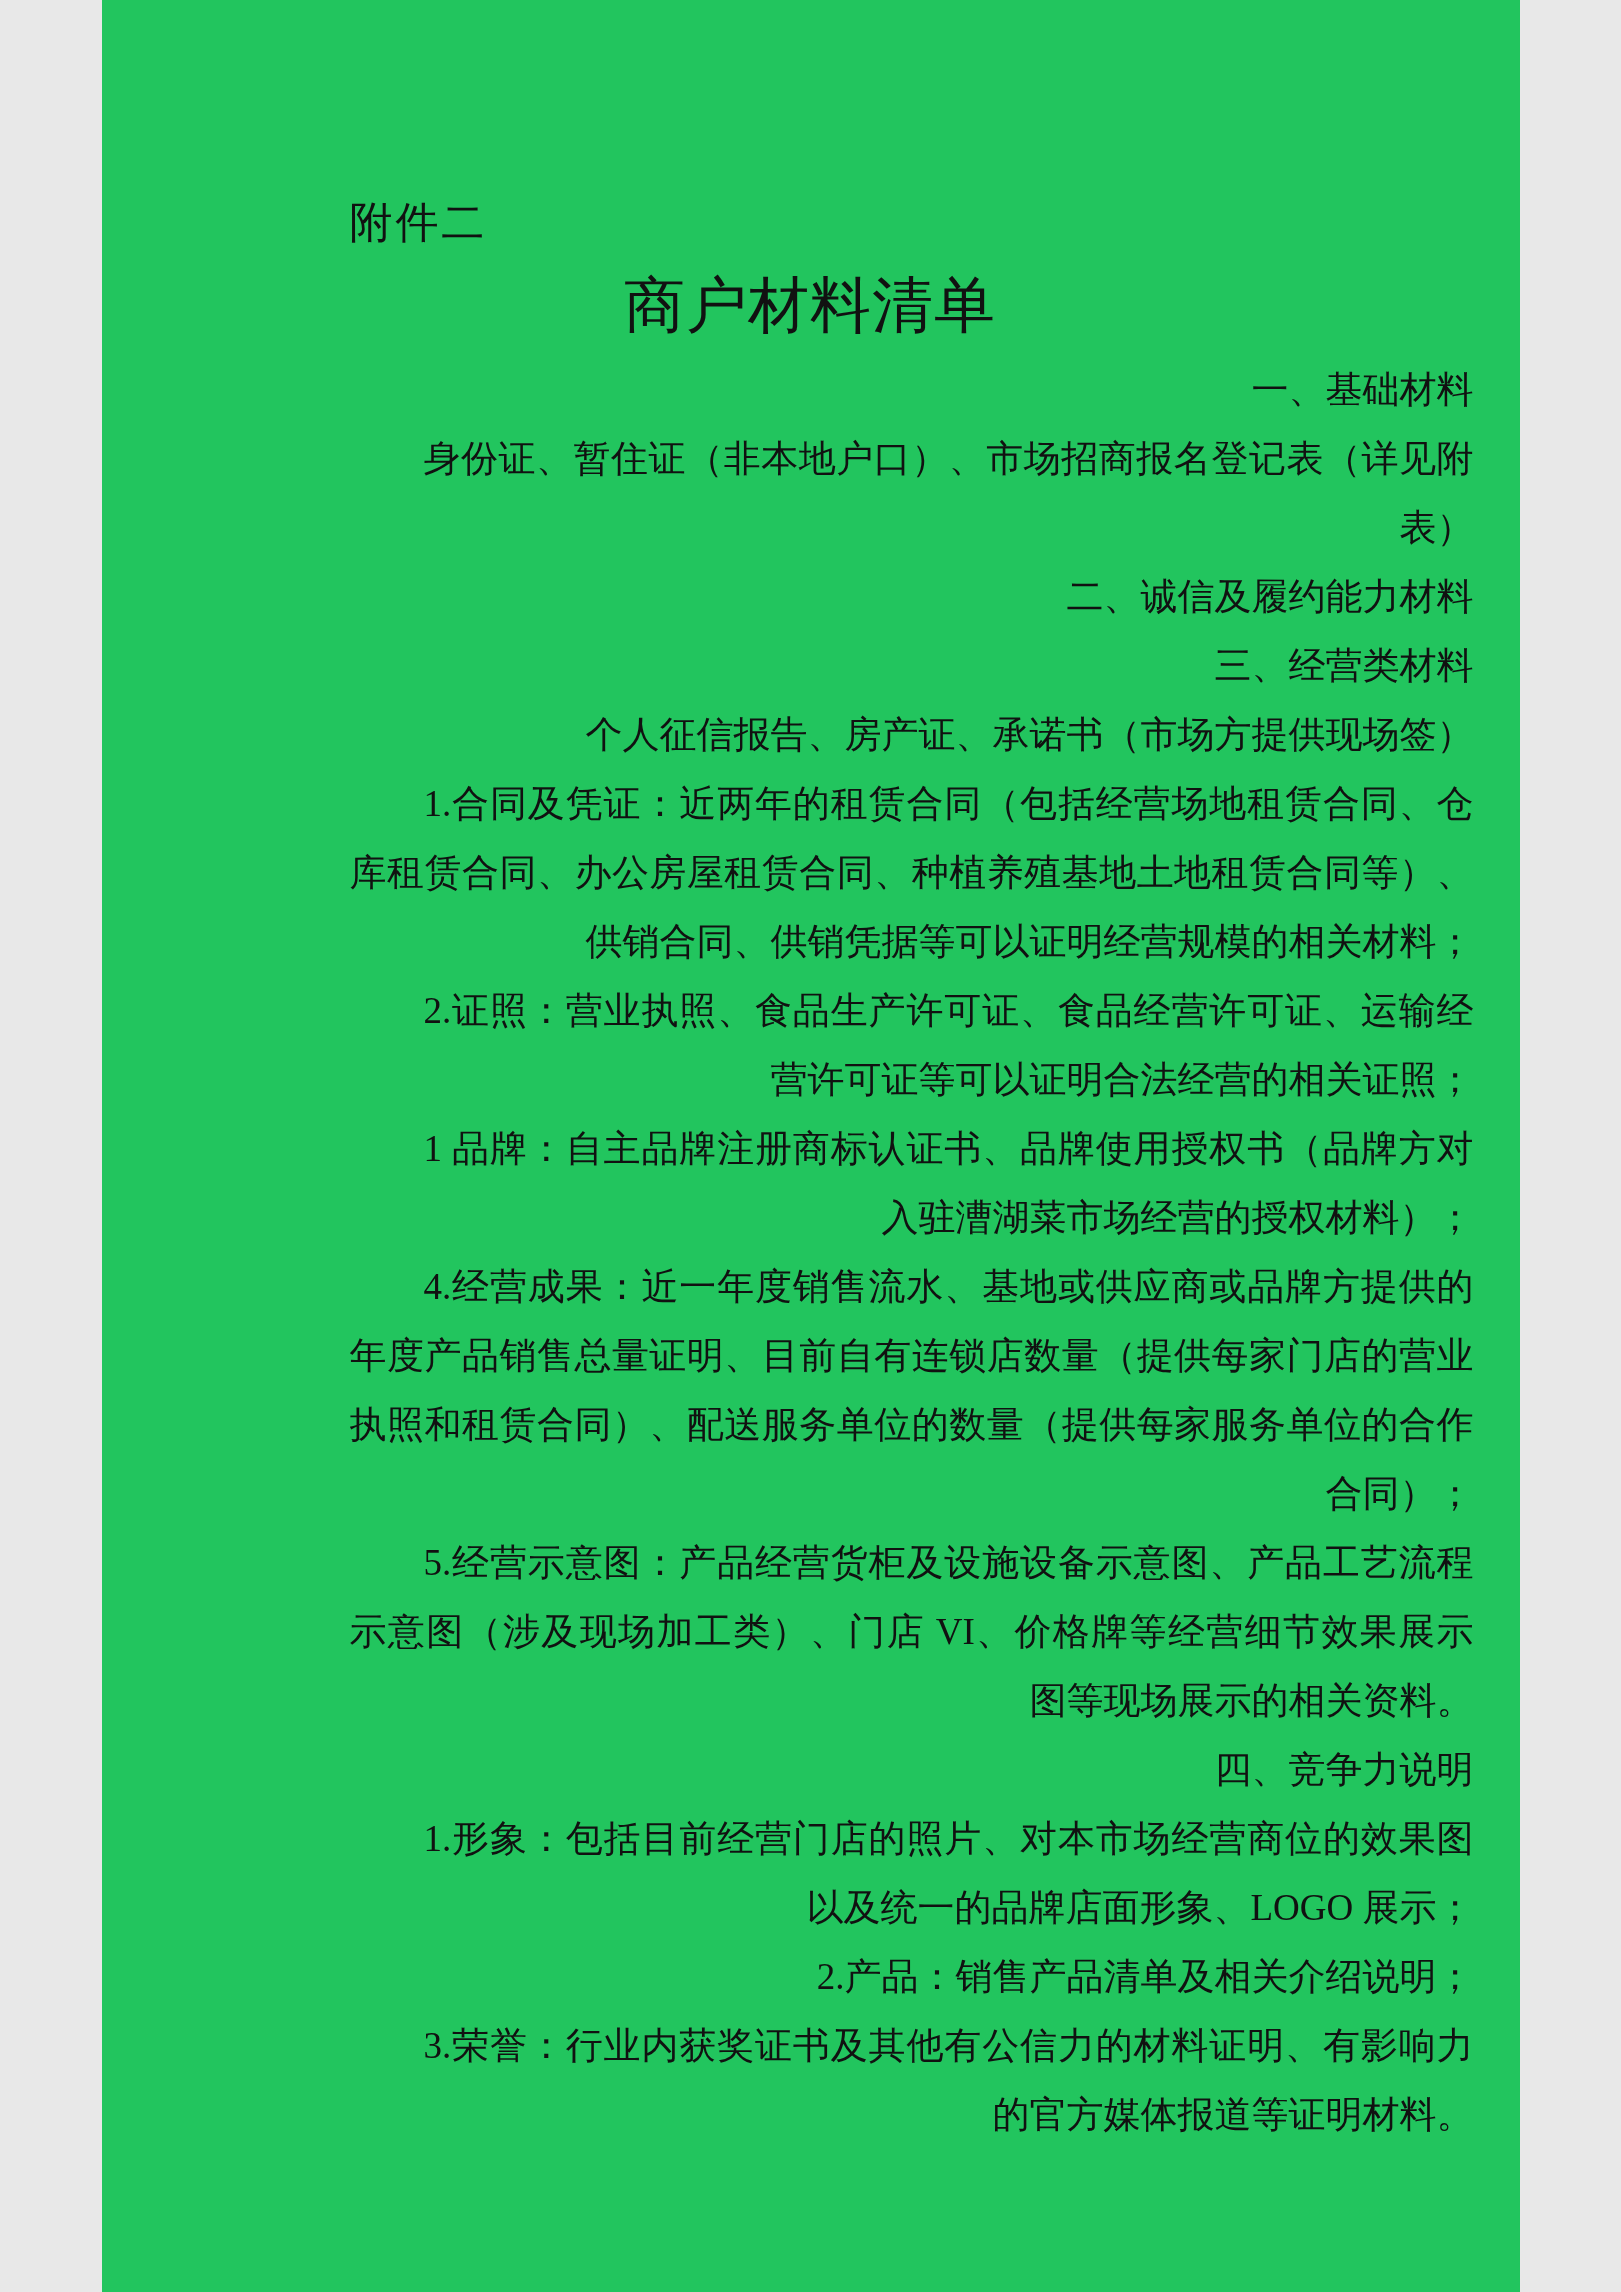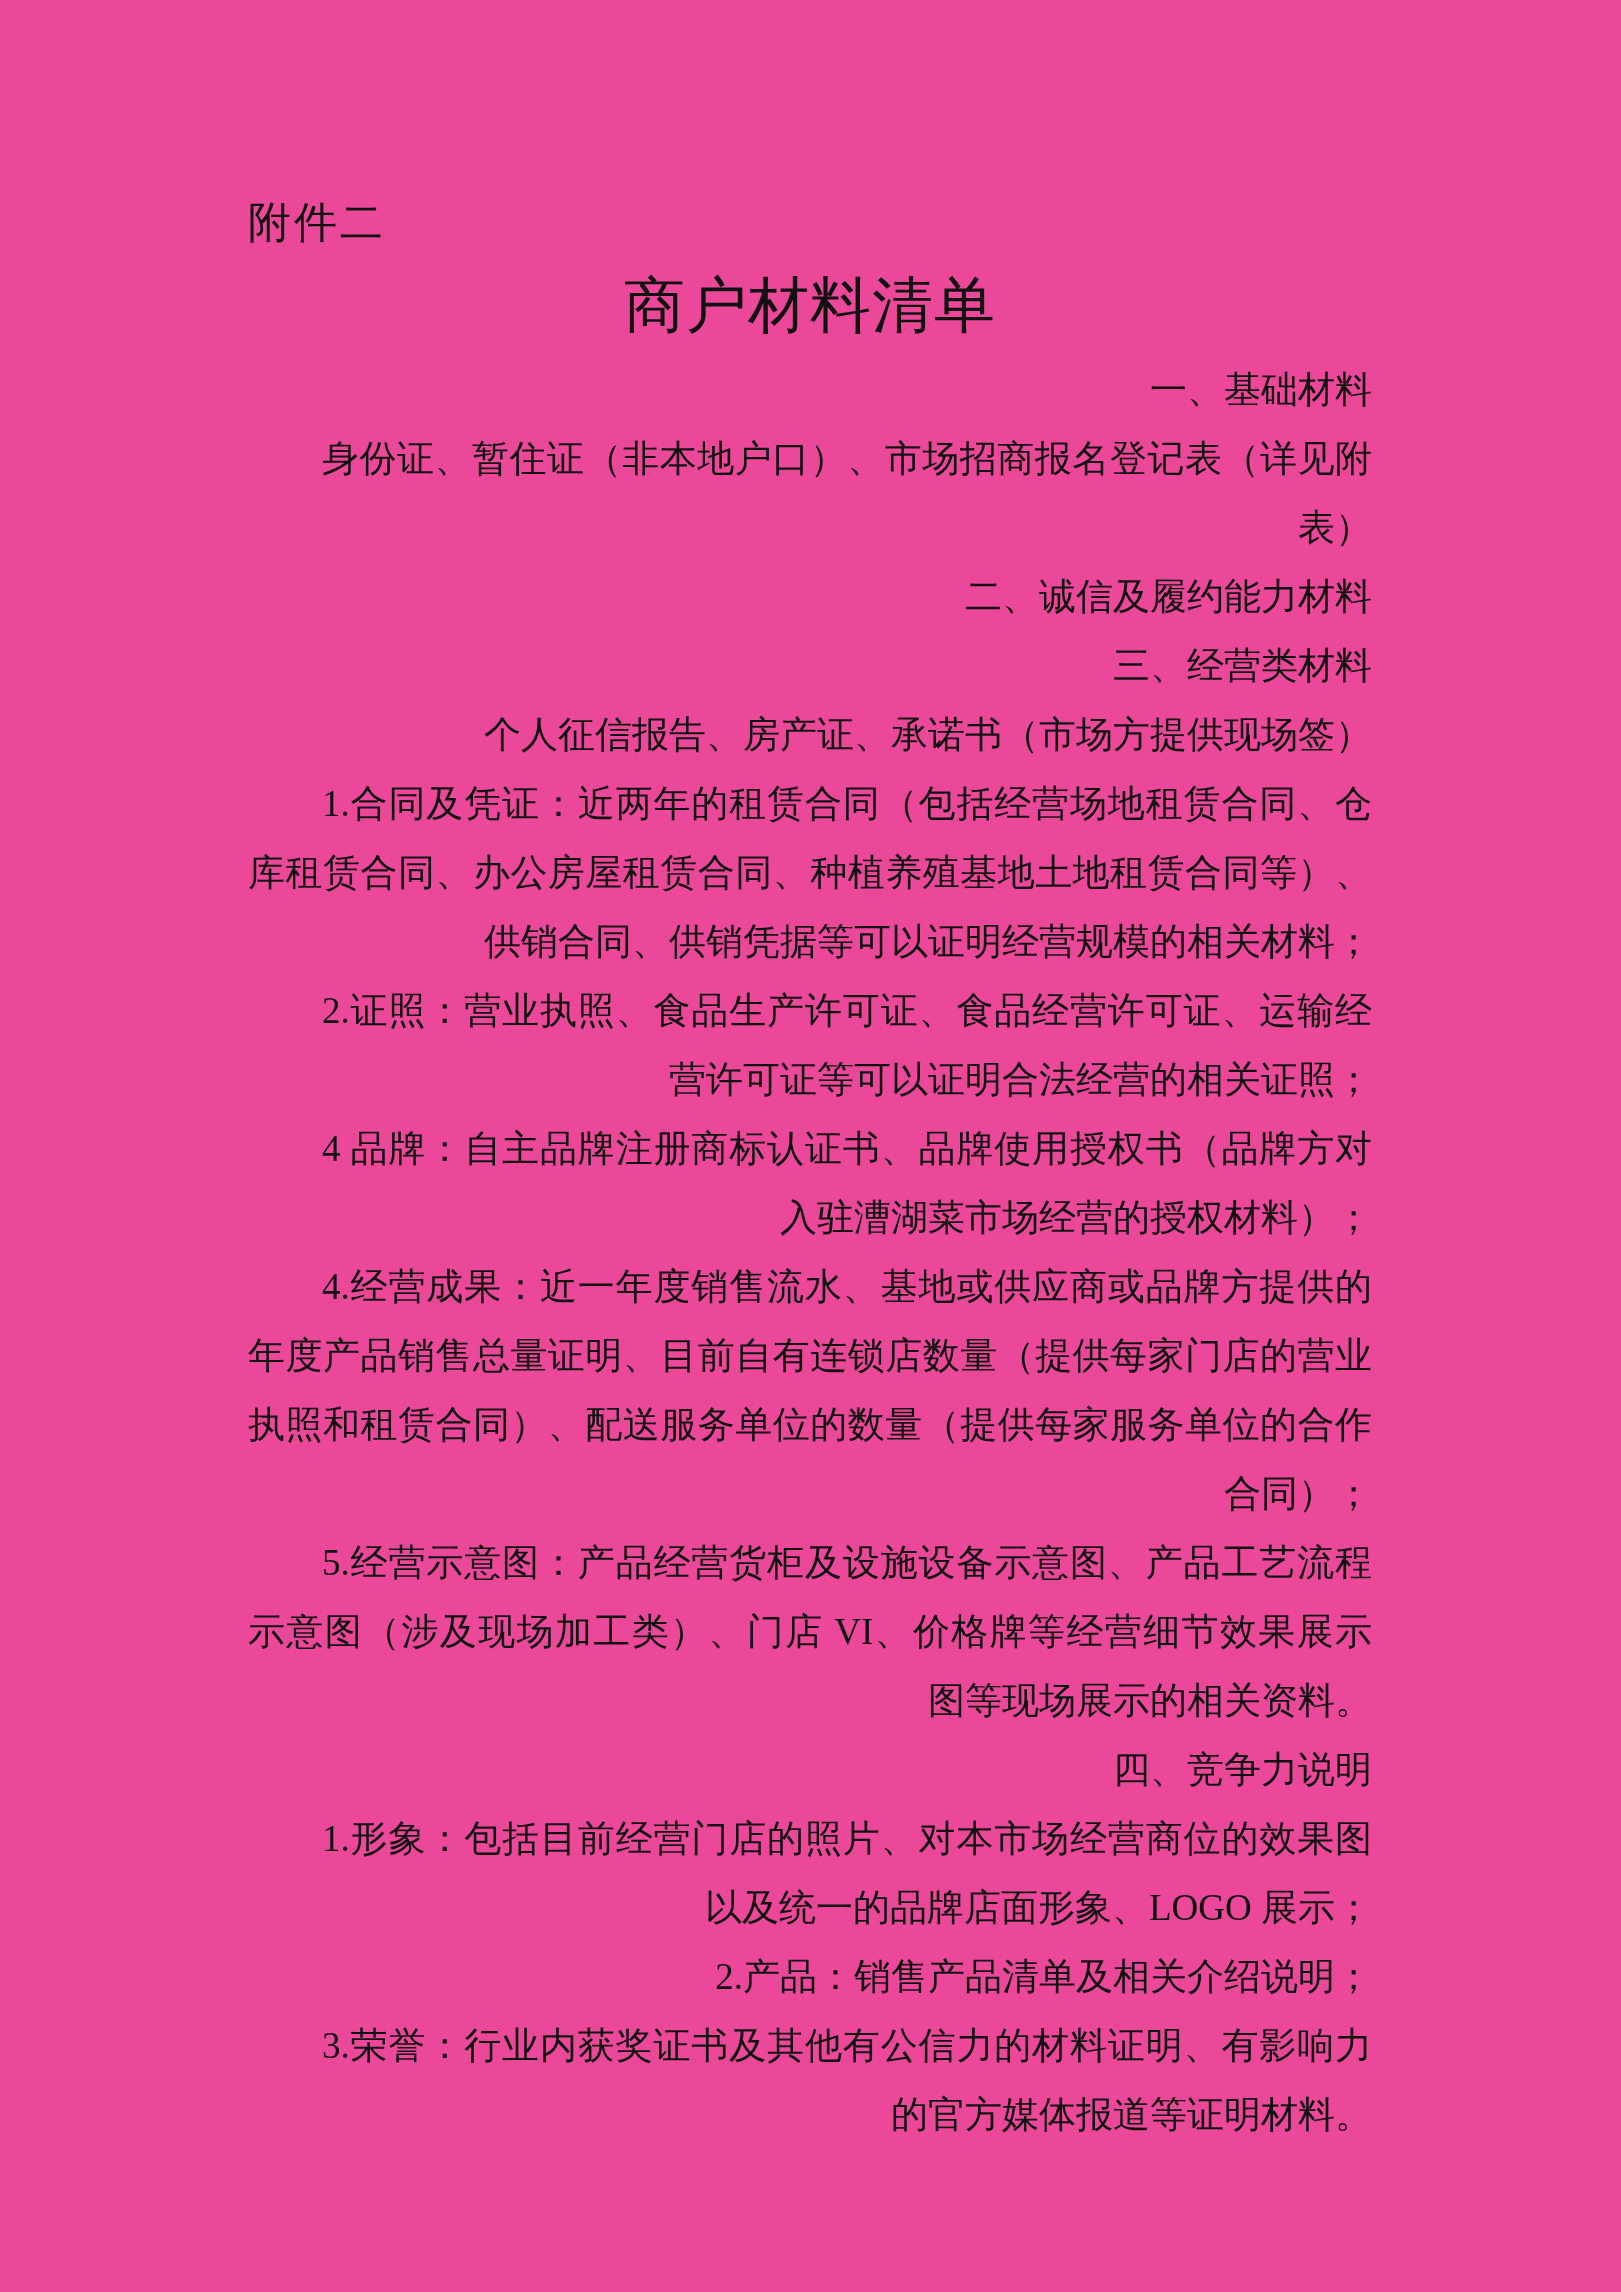--- a/index.html
+++ b/index.html
@@ -2,24 +2,24 @@
 <html><head>
 <meta charset="utf-8">
 <style>
   html, body {
     margin: 0;
     padding: 0;
     background: #e8e8e8;
   }
   .page {
     position: relative;
-    width: 1621px;
+    width: 1418px;
     height: 2293px;
     margin: 0 auto;
-    background: #ec4899;
+    background: #22c55e;
     box-sizing: border-box;
     padding: 188px 249px 0 248px;
     font-family: "Liberation Serif", "DejaVu Serif", serif;
     color: #111111;
     overflow: hidden;
   }
   .attachment-line {
     font-size: 43px;
     line-height: 69px;
     height: 69px;
@@ -67,21 +67,21 @@
       <div class="body-line indent stretch">身份证、暂住证（非本地户口）、市场招商报名登记表（详见附</div>
       <div class="body-line">表）</div>
       <div class="body-line indent">二、诚信及履约能力材料</div>
       <div class="body-line indent">三、经营类材料</div>
       <div class="body-line indent">个人征信报告、房产证、承诺书（市场方提供现场签）</div>
       <div class="body-line indent stretch">1.合同及凭证：近两年的租赁合同（包括经营场地租赁合同、仓</div>
       <div class="body-line stretch">库租赁合同、办公房屋租赁合同、种植养殖基地土地租赁合同等）、</div>
       <div class="body-line">供销合同、供销凭据等可以证明经营规模的相关材料；</div>
       <div class="body-line indent stretch">2.证照：营业执照、食品生产许可证、食品经营许可证、运输经</div>
       <div class="body-line">营许可证等可以证明合法经营的相关证照；</div>
-      <div class="body-line indent stretch">4 品牌：自主品牌注册商标认证书、品牌使用授权书（品牌方对</div>
+      <div class="body-line indent stretch">1 品牌：自主品牌注册商标认证书、品牌使用授权书（品牌方对</div>
       <div class="body-line">入驻漕湖菜市场经营的授权材料）；</div>
       <div class="body-line indent stretch">4.经营成果：近一年度销售流水、基地或供应商或品牌方提供的</div>
       <div class="body-line stretch">年度产品销售总量证明、目前自有连锁店数量（提供每家门店的营业</div>
       <div class="body-line stretch">执照和租赁合同）、配送服务单位的数量（提供每家服务单位的合作</div>
       <div class="body-line">合同）；</div>
       <div class="body-line indent stretch">5.经营示意图：产品经营货柜及设施设备示意图、产品工艺流程</div>
       <div class="body-line stretch">示意图（涉及现场加工类）、门店 VI、价格牌等经营细节效果展示</div>
       <div class="body-line">图等现场展示的相关资料。</div>
       <div class="body-line indent">四、竞争力说明</div>
       <div class="body-line indent stretch">1.形象：包括目前经营门店的照片、对本市场经营商位的效果图</div>

